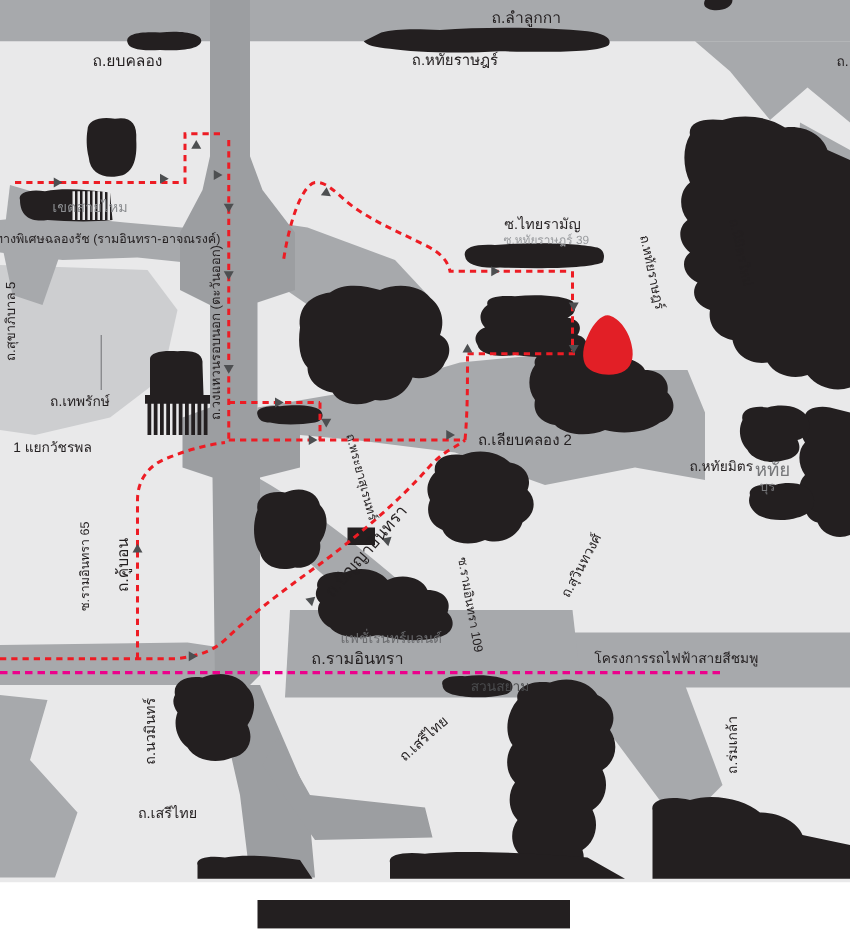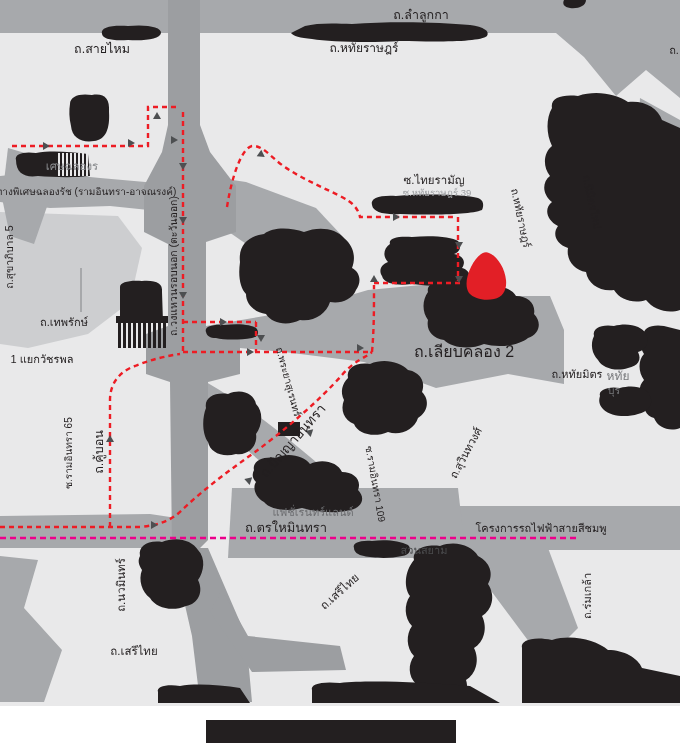--- a/index.html
+++ b/index.html
@@ -153,48 +153,48 @@
         <polygon class="arrow" points="0,-4 7,0 0,4" transform="translate(247,482) rotate(-42)"></polygon>
         <polygon class="arrow" points="0,-4 7,0 0,4" transform="translate(308,434) rotate(-42)"></polygon>
         <polygon class="arrow" points="0,-4 7,0 0,4" transform="translate(259,153) rotate(35)"></polygon>
       </g>
 
       <path class="marker" d="M489,253 C483,250 476,257 471,267 C466,277 465,287 469,293 C474,299 485,301 494,299 C503,297 507,290 506,280 C505,268 497,256 489,253 Z"></path>
     </svg>
 
     <div class="labels-layer">
         <div class="map-label" style="left: 421px; top: 15px; font-size: 12.5px; transform: translate(-50%, -50%) rotate(0deg);">ถ.ลำลูกกา</div>
-        <div class="map-label" style="left: 102px; top: 49px; font-size: 12.5px; transform: translate(-50%, -50%) rotate(0deg);">ถ.สายไหม</div>
+        <div class="map-label" style="left: 102px; top: 49px; font-size: 12.5px; transform: translate(-50%, -50%) rotate(0deg);">ถ.ยบคลอง</div>
         <div class="map-label" style="left: 364px; top: 48px; font-size: 12px; transform: translate(-50%, -50%) rotate(0deg);">ถ.หทัยราษฎร์</div>
-        <div class="map-label" style="left: 72px; top: 167px; font-size: 11.5px; color: rgb(138, 140, 143); transform: translate(-50%, -50%) rotate(0deg);">เศษฉลองร</div>
+        <div class="map-label" style="left: 72px; top: 167px; font-size: 11.5px; color: rgb(138, 140, 143); transform: translate(-50%, -50%) rotate(0deg);">เขตสายไหม</div>
         <div class="map-label" style="left: 86px; top: 192px; font-size: 10px; transform: translate(-50%, -50%) rotate(0deg);">ทางพิเศษฉลองรัช (รามอินทรา-อาจณรงค์)</div>
         <div class="map-label" style="left: 9px; top: 257px; font-size: 10.5px; transform: translate(-50%, -50%) rotate(-90deg);">ถ.สุขาภิบาล 5</div>
         <div class="map-label" style="left: 64px; top: 322px; font-size: 11px; transform: translate(-50%, -50%) rotate(0deg); text-align: center;">ถ.เทพรักษ์</div>
         <div class="map-label" style="left: 42px; top: 359px; font-size: 11px; transform: translate(-50%, -50%) rotate(0deg);">1 แยกวัชรพล</div>
         <div class="map-label" style="left: 173px; top: 266px; font-size: 10.5px; transform: translate(-50%, -50%) rotate(-90deg);">ถ.วงแหวนรอบนอก (ตะวันออก)</div>
         <div class="map-label" style="left: 434px; top: 181px; font-size: 11.5px; transform: translate(-50%, -50%) rotate(0deg);">ซ.ไทยรามัญ</div>
         <div class="map-label" style="left: 437px; top: 193px; font-size: 9.5px; color: rgb(155, 157, 160); transform: translate(-50%, -50%) rotate(0deg);">ซ.หทัยราษฎร์ 39</div>
         <div class="map-label" style="left: 521px; top: 218px; font-size: 10.5px; transform: translate(-50%, -50%) rotate(78deg);">ถ.หทัยราษฎร์</div>
         <div class="map-label" style="left: 592px; top: 202px; font-size: 10.5px; transform: translate(-50%, -50%) rotate(78deg);">ถ.นิมิตรใหม่</div>
-        <div class="map-label" style="left: 420px; top: 352px; font-size: 16px; transform: translate(-50%, -50%) rotate(0deg); margin-left: 44px;">ถ.เลียบคลอง 2</div>
+        <div class="map-label" style="left: 420px; top: 352px; font-size: 12px; transform: translate(-50%, -50%) rotate(0deg);">ถ.เลียบคลอง 2</div>
         <div class="map-label" style="left: 577px; top: 374px; font-size: 11px; transform: translate(-50%, -50%) rotate(0deg);">ถ.หทัยมิตร</div>
         <div class="map-label" style="left: 288px; top: 382px; font-size: 10px; transform: translate(-50%, -50%) rotate(75deg);">ถ.พระยาสุเรนทร์</div>
         <div class="map-label" style="left: 293px; top: 441px; font-size: 13.5px; transform: translate(-50%, -50%) rotate(-49deg);">ถ.ปัญญาอินทรา</div>
         <div class="map-label" style="left: 375px; top: 484px; font-size: 10px; transform: translate(-50%, -50%) rotate(80deg);">ซ.รามอินทรา 109</div>
         <div class="map-label" style="left: 313px; top: 512px; font-size: 11px; color: rgb(109, 110, 113); transform: translate(-50%, -50%) rotate(0deg);">แฟชั่เรนทร์แลนด์</div>
-        <div class="map-label" style="left: 286px; top: 527px; font-size: 13px; transform: translate(-50%, -50%) rotate(0deg);">ถ.ตรใหมินทรา</div>
+        <div class="map-label" style="left: 286px; top: 527px; font-size: 13px; transform: translate(-50%, -50%) rotate(0deg);">ถ.รามอินทรา</div>
         <div class="map-label" style="left: 541px; top: 528px; font-size: 11px; transform: translate(-50%, -50%) rotate(0deg);">โครงการรถไฟฟ้าสายสีชมพู</div>
-        <div class="map-label" style="left: 424px; top: 550px; font-size: 11px; color: rgb(74, 75, 77); transform: translate(-50%, -50%) rotate(0deg);">สวนสยาม</div>
+        <div class="map-label" style="left: 400px; top: 550px; font-size: 11px; color: rgb(74, 75, 77); transform: translate(-50%, -50%) rotate(0deg);">สวนสยาม</div>
         <div class="map-label" style="left: 69px; top: 453px; font-size: 10px; transform: translate(-50%, -50%) rotate(-90deg);">ซ.รามอินทรา 65</div>
         <div class="map-label" style="left: 99px; top: 452px; font-size: 12.5px; transform: translate(-50%, -50%) rotate(-90deg);">ถ.คู้บอน</div>
         <div class="map-label" style="left: 122px; top: 585px; font-size: 11.5px; transform: translate(-50%, -50%) rotate(-90deg);">ถ.นวมินทร์</div>
         <div class="map-label" style="left: 134px; top: 652px; font-size: 11.5px; transform: translate(-50%, -50%) rotate(0deg);">ถ.เสรีไทย</div>
         <div class="map-label" style="left: 340px; top: 592px; font-size: 11.5px; transform: translate(-50%, -50%) rotate(-42deg);">ถ.เสรีไทย</div>
         <div class="map-label" style="left: 466px; top: 453px; font-size: 11px; transform: translate(-50%, -50%) rotate(-62deg);">ถ.สุวินทวงศ์</div>
         <div class="map-label" style="left: 587px; top: 596px; font-size: 11px; transform: translate(-50%, -50%) rotate(-90deg);">ถ.ร่มเกล้า</div>
-        <div class="map-label" style="left: 618px; top: 376px; font-size: 12px; color: rgb(119, 120, 123); transform: translate(-50%, -50%) rotate(0deg);">หทัย</div>
+        <div class="map-label" style="left: 618px; top: 376px; font-size: 15px; color: rgb(119, 120, 123); transform: translate(-50%, -50%) rotate(0deg);">หทัย</div>
         <div class="map-label" style="left: 614px; top: 390px; font-size: 10.5px; color: rgb(119, 120, 123); transform: translate(-50%, -50%) rotate(0deg);">บุร</div>
         <div class="map-label" style="left: 674px; top: 50px; font-size: 11px; transform: translate(-50%, -50%) rotate(0deg);">ถ.</div>
       </div>
   </div>
 
   <div class="logo-bar"></div>
 </div>
 
 </body></html>

